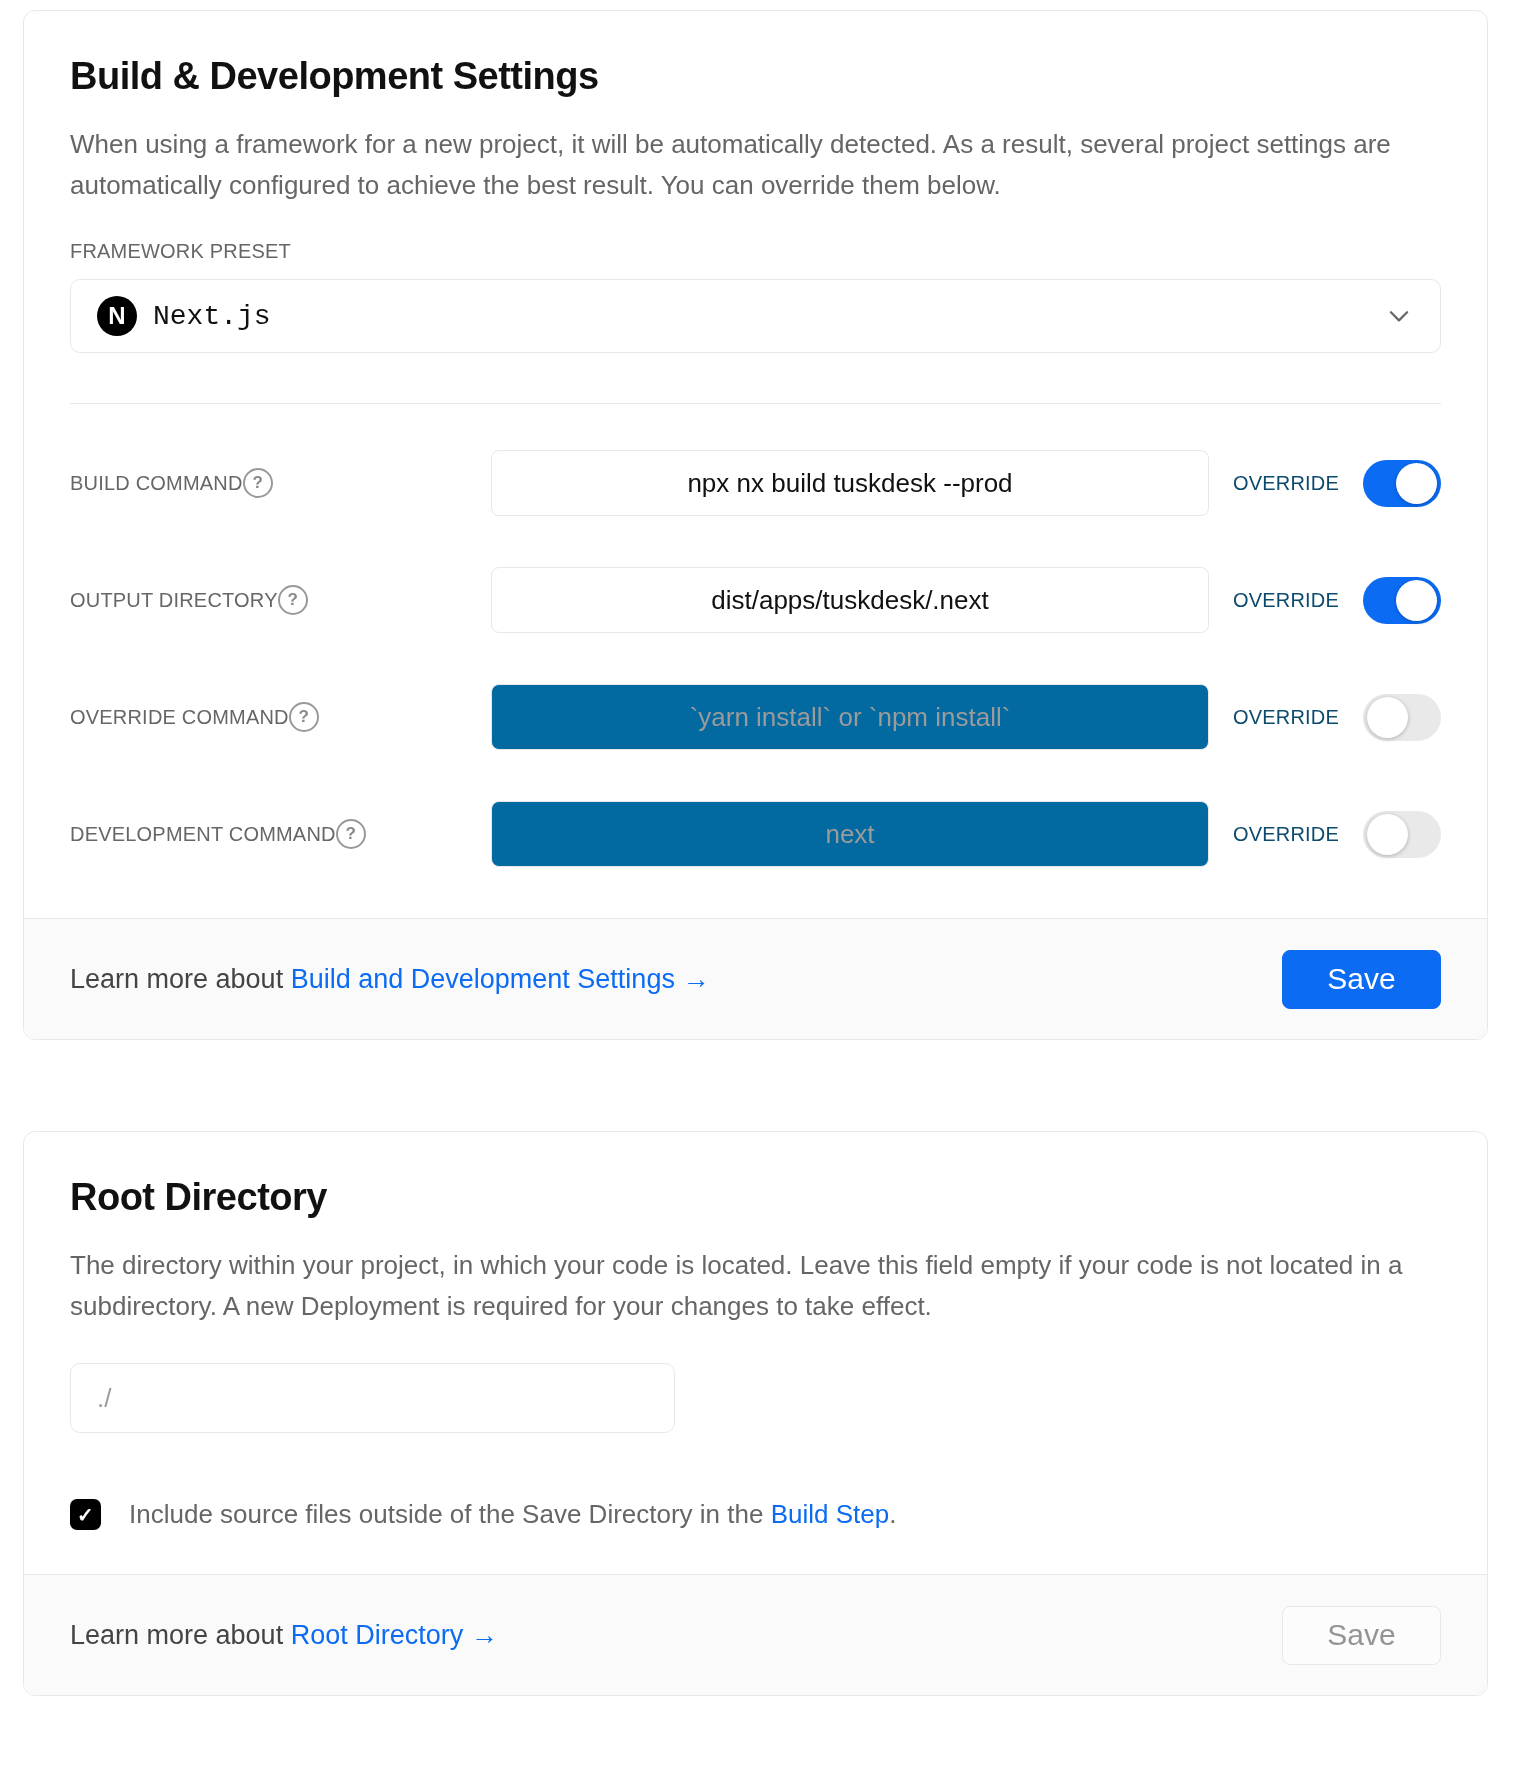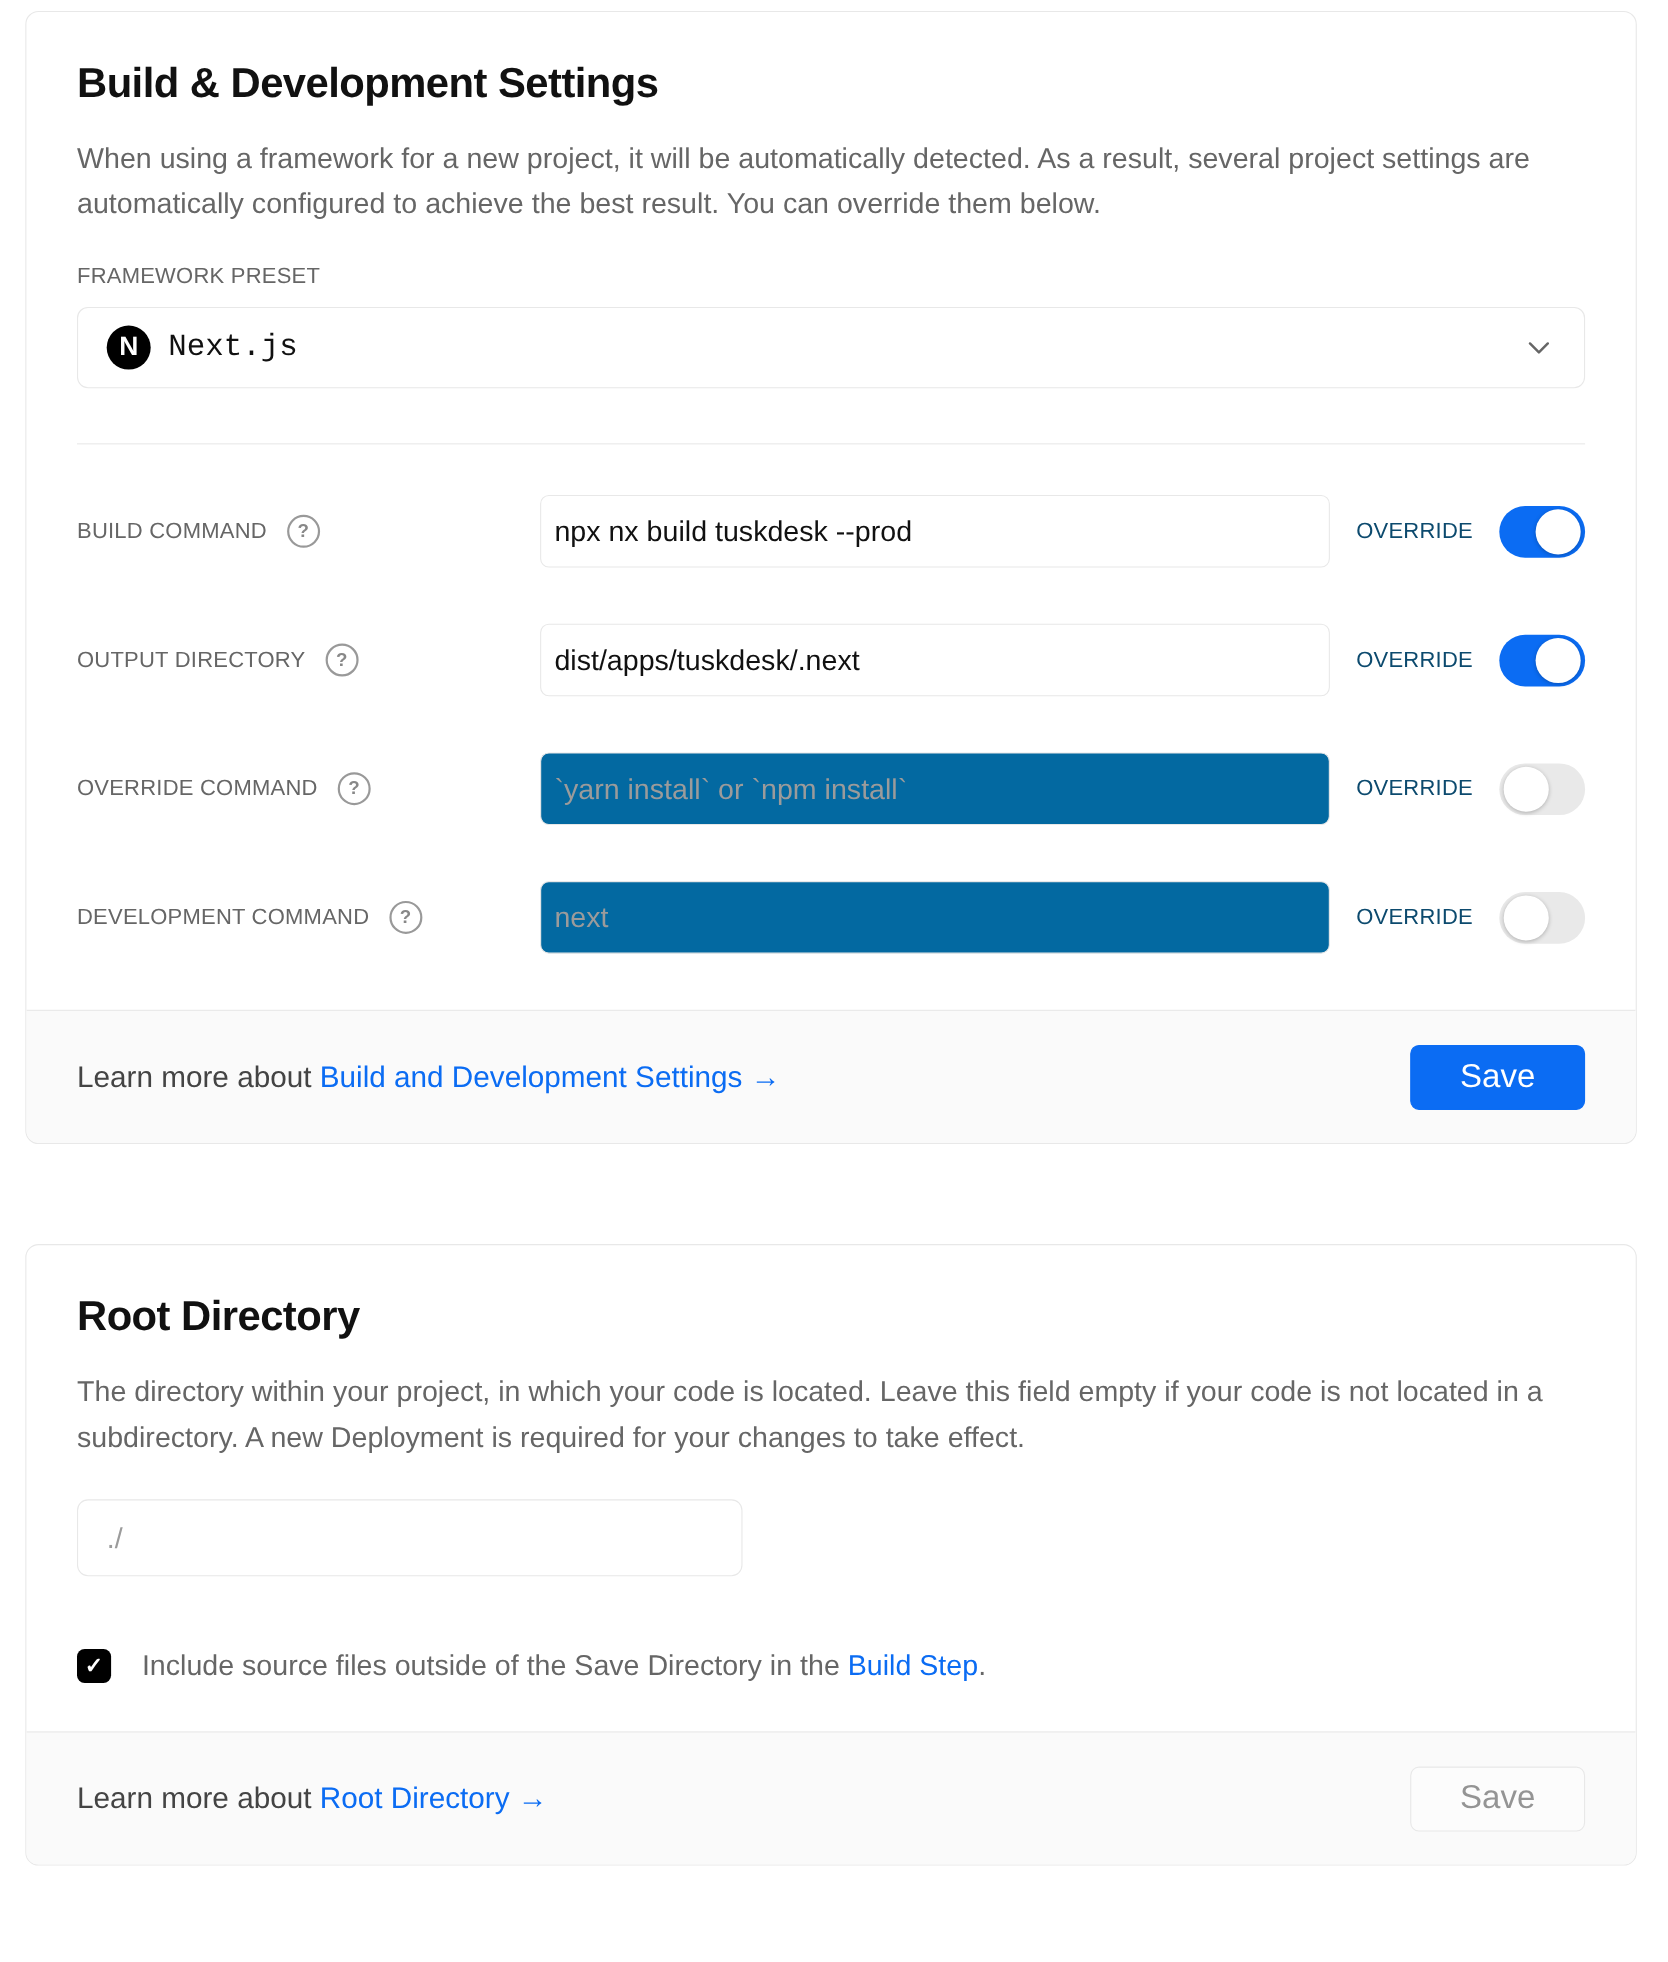--- a/index.html
+++ b/index.html
@@ -41,33 +41,33 @@
     background:#000; color:#fff;
     display:flex; align-items:center; justify-content:center;
     font-size:24px; font-weight:700; margin-right:16px;
   }
   .select-value { font-size:28px; color:#111;font-family:Liberation Mono, monospace; }
   .chevron { margin-left:auto; display:flex; }
   .divider { border:none; border-top:1px solid #e8e8e8; margin-top:50px; }
   
   .rows { margin-top:46px; }
   .row { display:flex; align-items:center; margin-bottom:51px; }
-  .row-label { width:421px; flex:none; display:flex; align-items:center; gap:18px; }
+  .row-label { width:421px; flex:none; display:flex; align-items:center; }
   .label-text { font-size:20px; color:#666; letter-spacing:0.2px; }
   .help-icon {
     width:30px; height:30px; border:2px solid #999; border-radius:50%;
     color:#888; font-size:17px; font-weight:700;
     display:flex; align-items:center; justify-content:center; cursor:default;
   }
   .text-input {
     width:718px; height:66px; flex:none;
     border:1px solid #e8e8e8; border-radius:8px;
     padding:0 12px; font-size:26px; color:#111;
     font-family:"Liberation Sans", sans-serif;
-    background:#fff; outline:none;
+    background:#fff; outline:none;text-align:center;
   }
   .text-input::placeholder { color:#9b9b9b; }
   .text-input.disabled { background:#0369a1; }
   .override { margin-left:auto; display:flex; align-items:center; gap:24px; }
   .override-label { font-size:20px; color:#0c4a6e; letter-spacing:0.2px; }
   .toggle {
     width:78px; height:47px; border-radius:24px;
     background:#e9e9e9; position:relative; cursor:pointer;
     transition:background .15s;
   }

